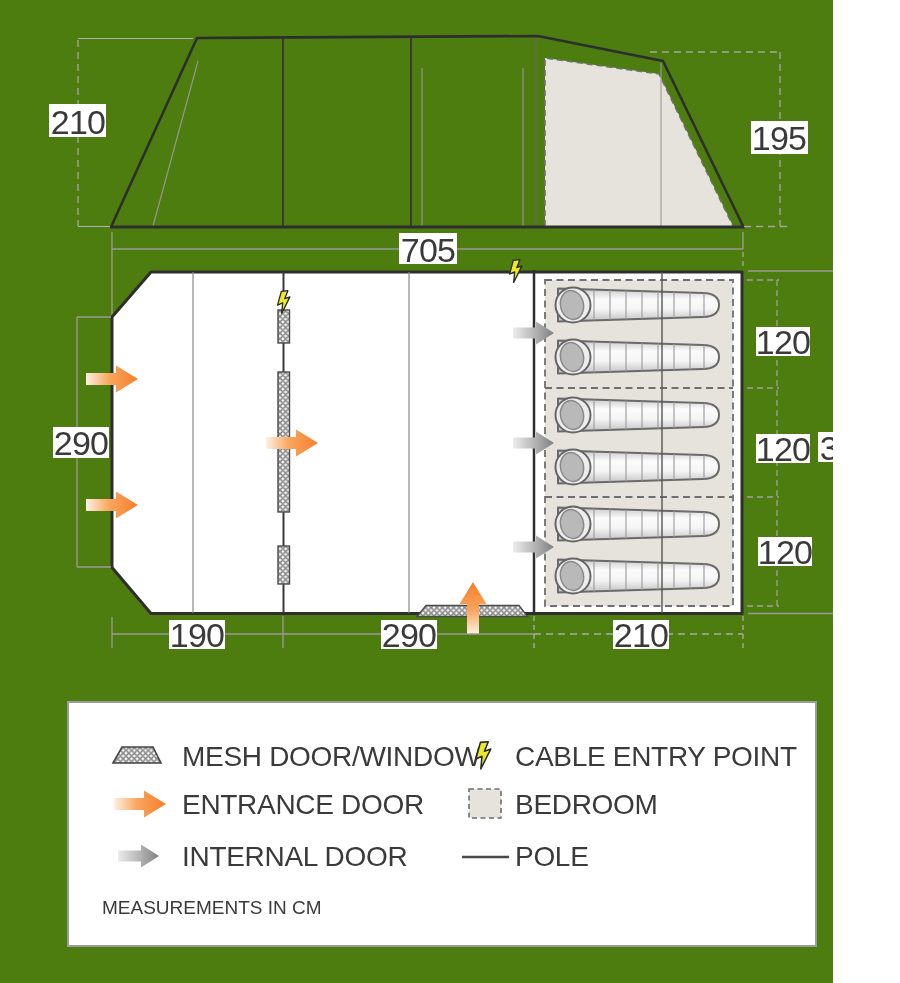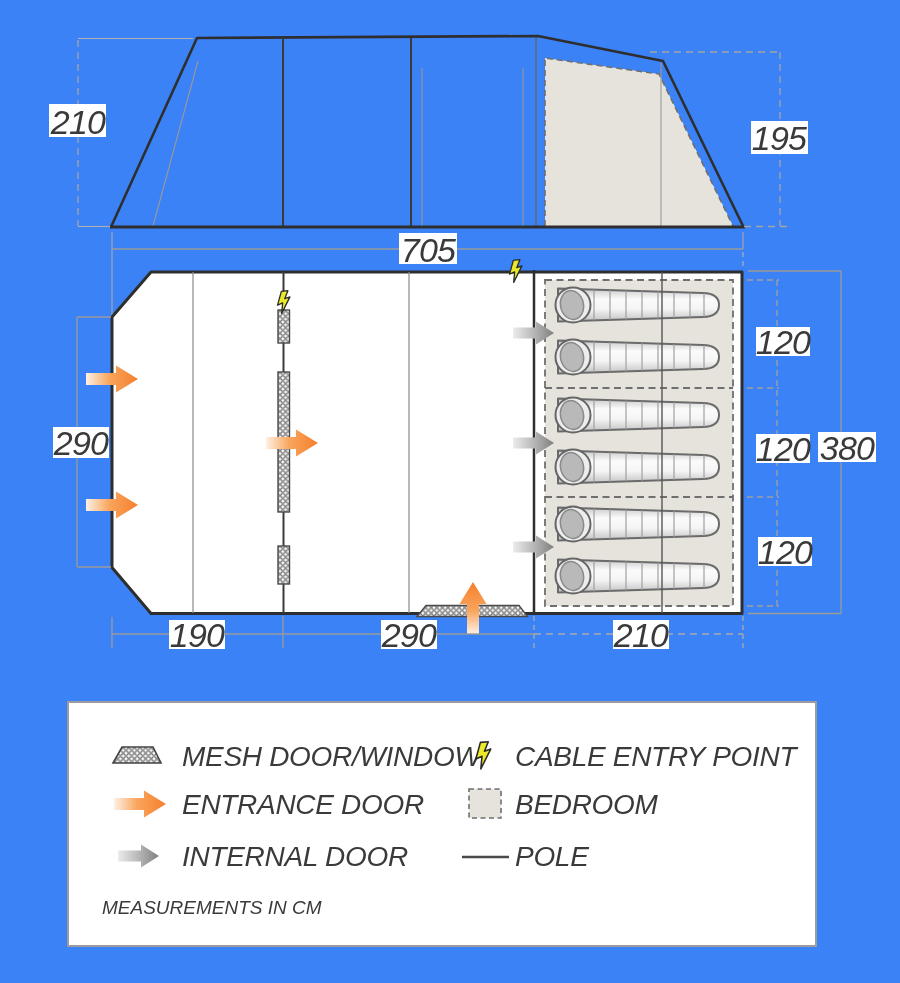--- a/index.html
+++ b/index.html
@@ -1,17 +1,17 @@
 <!DOCTYPE html>
 <html><head>
 <meta charset="utf-8">
 <style>
   html,body{margin:0;padding:0;background:#ffffff;}
-  .canvas{position:relative;width:900px;height:983px;background:#3b82f6;overflow:hidden;
-          font-family:"Liberation Sans", sans-serif;font-style:italic;}
+  .canvas{position:relative;width:833px;height:983px;background:#4d7c0f;overflow:hidden;
+          font-family:"Liberation Sans", sans-serif;}
   svg{display:block;}
   text{fill:#3a3a3a;}
   .dim{font-size:34px;letter-spacing:-0.8px;}
   .leg{font-size:28px;letter-spacing:-0.3px;}
   .note{font-size:19px;letter-spacing:0px;}
 </style>
 </head>
 <body>
 
 <div class="canvas">

